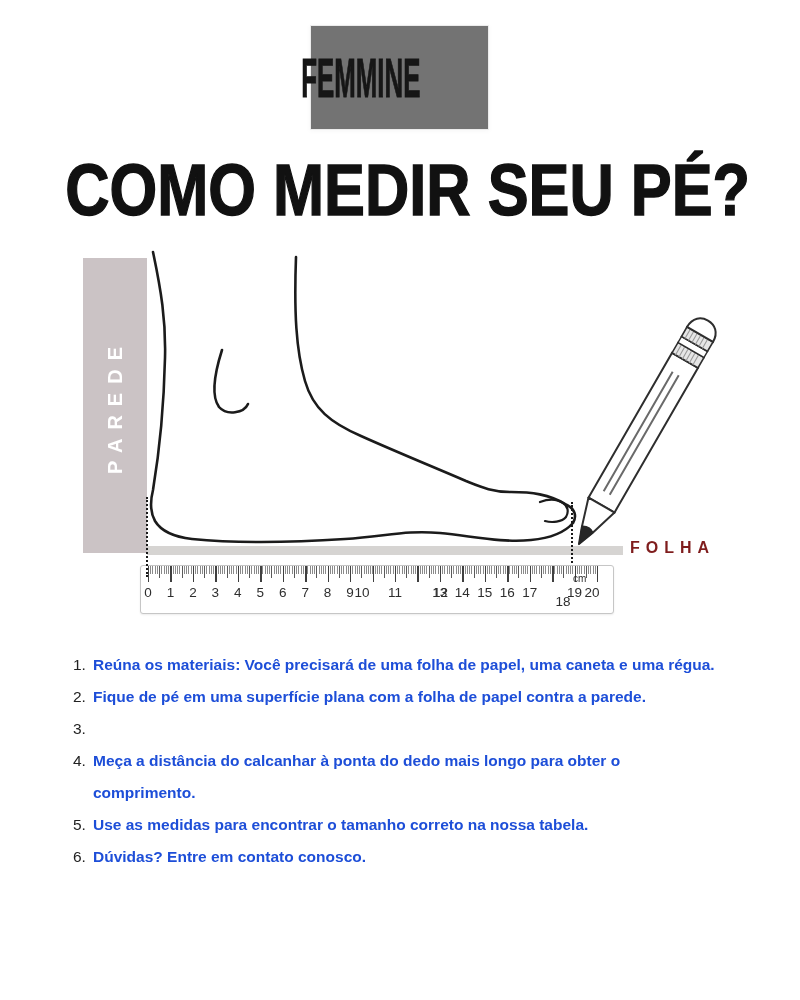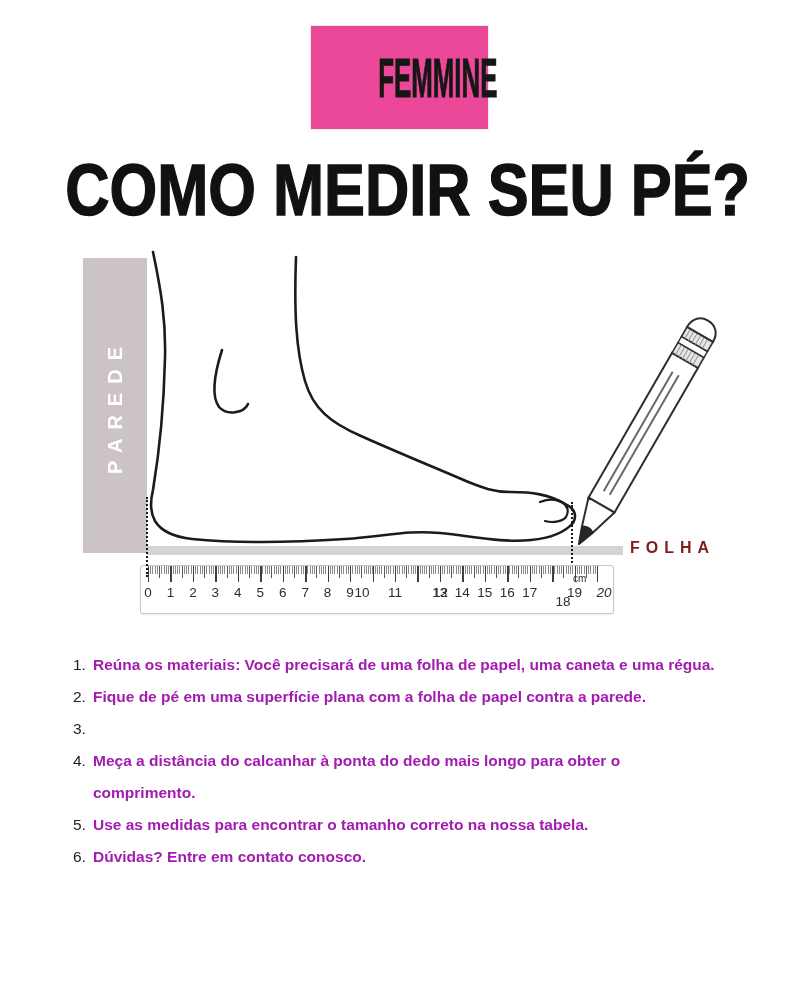--- a/index.html
+++ b/index.html
@@ -1,22 +1,22 @@
 <!DOCTYPE html>
 <html><head>
 <meta charset="utf-8">
 <style>
   html,body{margin:0;padding:0;background:#fff;}
   .page{position:relative;width:800px;height:1000px;background:#ffffff;overflow:hidden;
         font-family:"Liberation Sans",sans-serif;color:#111;}
 
   
-  .brand-box{position:absolute;left:310px;top:25px;width:177px;height:103px;background:#ec4899;
+  .brand-box{position:absolute;left:310px;top:25px;width:177px;height:103px;background:#737373;
              border:1px solid #ececec;box-shadow:0 1px 5px rgba(0,0,0,.04);
-             display:flex;align-items:center;justify-content:flex-start;}
+             display:flex;align-items:center;justify-content:flex-end;}
   .brand-text{display:inline-block;font-size:55px;font-weight:bold;color:#161616;
               transform:scaleX(.47);transform-origin:center;white-space:nowrap;
               -webkit-text-stroke:1px #161616;letter-spacing:0;}
 
   
   .title{position:absolute;left:0;right:0;top:148px;margin:0;text-align:center;height:84px;}
   .title-inner{display:inline-block;font-size:73px;font-weight:bold;color:#111;
                transform:scaleX(.84);transform-origin:center;white-space:nowrap;
                -webkit-text-stroke:1.4px #111;}
 
@@ -46,21 +46,21 @@
 
   
   .dotted{position:absolute;width:0;border-left:2.5px dotted #1a1a1a;z-index:6;}
   .dotted.heel{left:146px;top:497px;height:80px;}
   .dotted.toe{left:571px;top:502px;height:61px;}
 
   
   .instructions{position:absolute;left:73px;top:649px;width:702px;}
   .step{display:flex;line-height:32px;}
   .step-num{flex:0 0 20px;font-size:15.5px;font-weight:400;color:#222;}
-  .step-text{font-size:15.5px;font-weight:bold;color:#a21caf;white-space:pre-line;}
+  .step-text{font-size:15.5px;font-weight:bold;color:#1d4ed8;white-space:pre-line;}
 </style>
 </head>
 <body>
 
 <div class="page">
 
   <div class="brand-box">
     <span class="brand-text">FEMMINE</span>
   </div>
 
@@ -128,21 +128,21 @@
           <span class="rnum" style="left: 210px;">10</span>
           <span class="rnum" style="left: 242.95px;">11</span>
           <span class="rnum" style="left: 265.4px; margin-left: 23px;">12</span>
           <span class="rnum" style="left: 287.85px;">13</span>
           <span class="rnum" style="left: 310.3px;">14</span>
           <span class="rnum" style="left: 332.75px;">15</span>
           <span class="rnum" style="left: 355.2px;">16</span>
           <span class="rnum" style="left: 377.65px;">17</span>
           <span class="rnum" style="left: 411px; margin-top: 9px;">18</span>
           <span class="rnum" style="left: 422.55px;">19</span>
-          <span class="rnum" style="left: 452px; font-style: italic;">20</span>
+          <span class="rnum" style="left: 440px;">20</span>
         </div>
       <span class="cm">cm</span>
     </div>
 
     <div class="dotted heel"></div>
     <div class="dotted toe"></div>
   </div>
 
   <div class="instructions" id="instructions-list">
       <div class="step">

